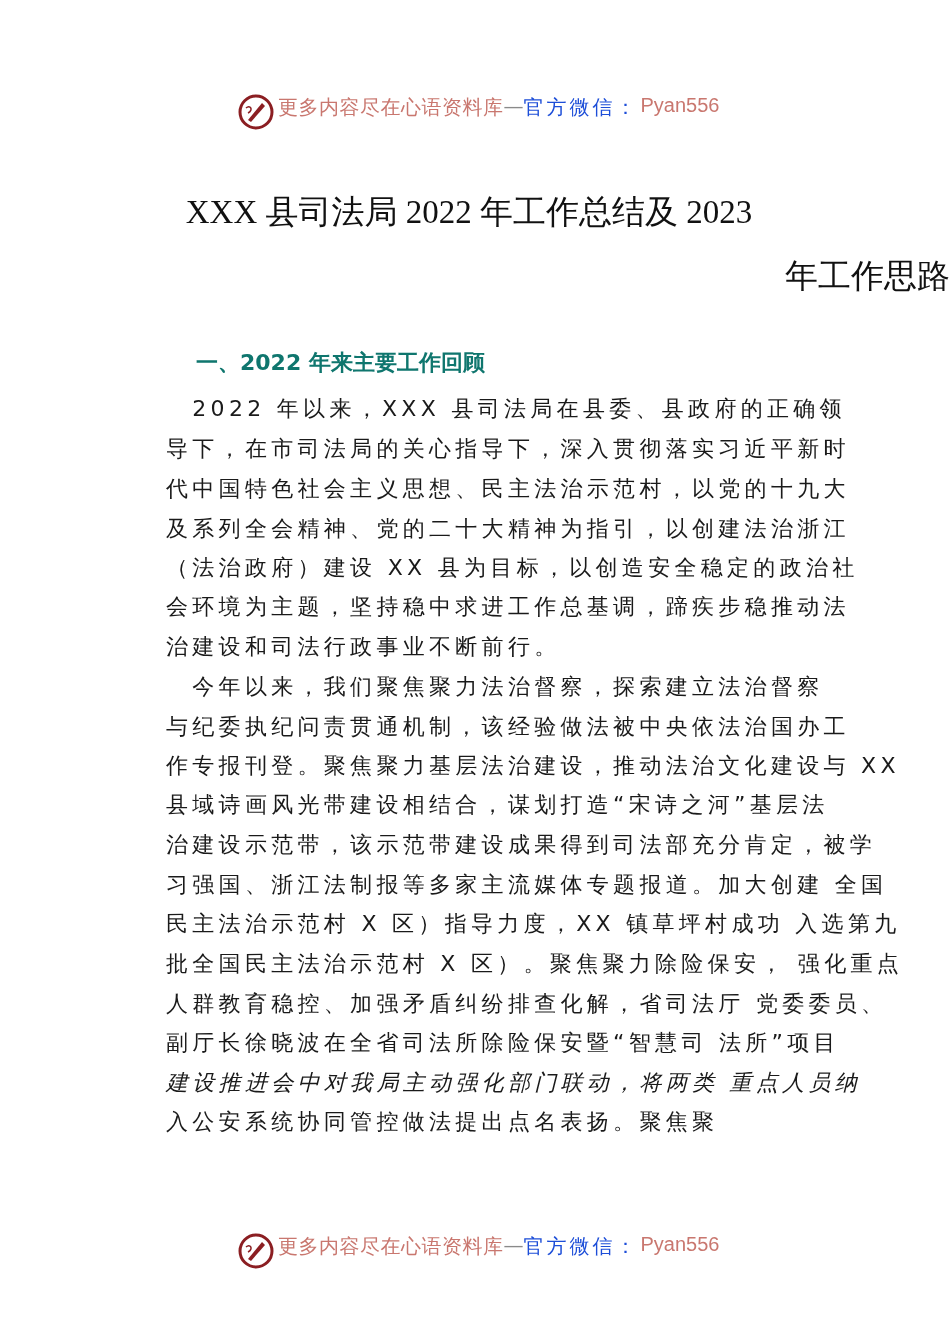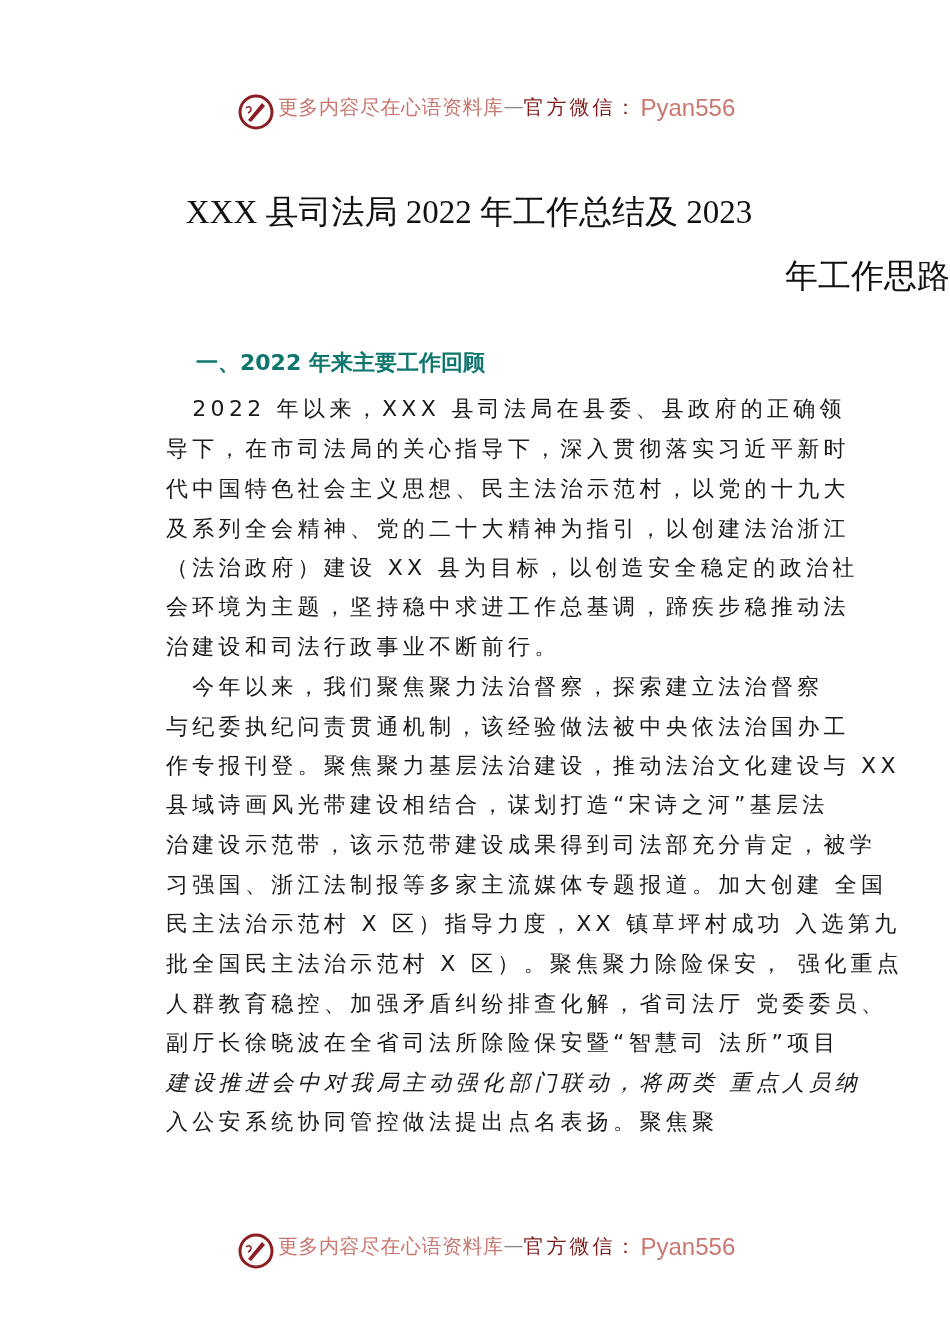--- a/index.html
+++ b/index.html
@@ -4,22 +4,22 @@
 <style>
   html, body { margin:0; padding:0; background:#ffffff; }
   body { width:950px; height:1344px; position:relative; overflow:hidden;
          font-family:"DejaVu Serif","Liberation Serif",serif; color:#111; }
   .banner { position:absolute; left:238px; height:40px; display:flex; align-items:flex-start; }
   .banner.top { top:94px; }
   .banner.bottom { top:1233px; }
   .logo { width:36px; height:36px; margin-right:4px; }
   .banner-red { font-size:20px; color:#c9776f; letter-spacing:0.5px; font-family:"DejaVu Serif",serif; }
   .banner-dash { font-size:20px; color:#8a8a8a; }
-  .banner-gray { font-size:20px; color:#7f1d1d; letter-spacing:3px; font-family:"DejaVu Serif",serif; }
-  .banner-id { font-size:24px; color:#c9776f; font-family:"Liberation Sans",sans-serif; margin-left:2px; }
+  .banner-gray { font-size:20px; color:#1d4ed8; letter-spacing:3px; font-family:"DejaVu Serif",serif; }
+  .banner-id { font-size:20px; color:#c9776f; font-family:"Liberation Sans",sans-serif; margin-left:2px; }
   .title { position:absolute; left:0; width:950px; text-align:center;
            font-family:"Liberation Serif","DejaVu Serif",serif; font-size:33px; color:#111; }
   .title.l1 { top:190px; left:-6px; }
   .title.l2 { top:254px;text-align:right; }
   .heading { position:absolute; left:196px; top:348px; font-size:22px; font-weight:bold;
              font-family:"DejaVu Sans","Liberation Sans",sans-serif; color:#0f766e; }
   .line { position:absolute; left:146px; font-size:22px; white-space:nowrap;
           font-family:"DejaVu Sans","Liberation Serif",serif; color:#1a1a1a; letter-spacing:4.3px;margin-left:20px; }
 </style>
 </head>

